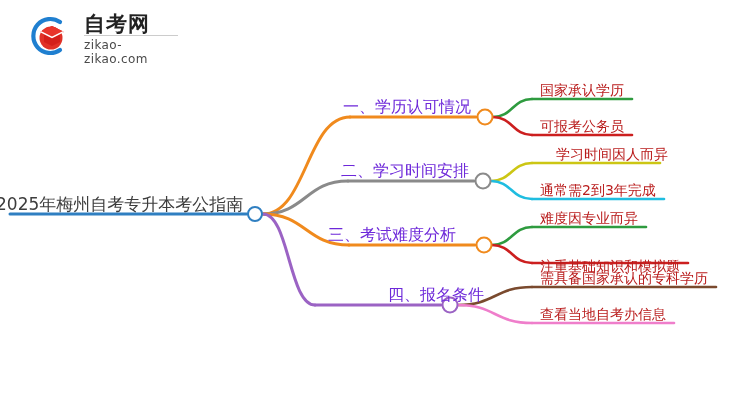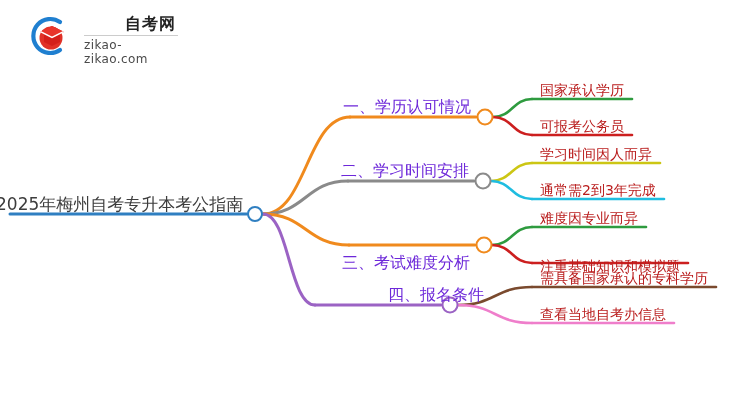--- a/index.html
+++ b/index.html
@@ -36,27 +36,26 @@
     width: 44px;
     height: 42px;
   }
   .logo-text {
     position: absolute;
     left: 56px;
     top: 2px;
     width: 96px;
   }
   .logo-title {
-    font-size: 16px;
+    font-size: 21px;
     font-weight: bold;
     color: #222222;
     letter-spacing: 1px;
     line-height: 20px;
     font-family: "DejaVu Sans", sans-serif;
-    margin-left: 41px;
   }
   .logo-rule {
     width: 94px;
     height: 1px;
     background: #cccccc;
     margin-top: 1px;
   }
   .logo-sub {
     font-size: 12px;
     color: #4a4a4a;
@@ -141,21 +140,21 @@
       <circle cx="450" cy="305" r="7.5" fill="#ffffff" stroke="#9b63c4" stroke-width="2"></circle>
     </g>
 </svg>
 
 <div id="labels">
     <div class="node-label root-label" style="left: -4px; top: 196px;">2025年梅州自考专升本考公指南</div>
     <div class="node-label branch-label" style="left: 343px; top: 99px;">一、学历认可情况</div>
     <div class="node-label leaf-label" style="left: 540px; top: 83px;">国家承认学历</div>
     <div class="node-label leaf-label" style="left: 540px; top: 119px;">可报考公务员</div>
     <div class="node-label branch-label" style="left: 341px; top: 163px;">二、学习时间安排</div>
-    <div class="node-label leaf-label" style="left: 540px; top: 147px;">学习时间因人而异</div>
+    <div class="node-label leaf-label" style="left: 556px; top: 147px;">学习时间因人而异</div>
     <div class="node-label leaf-label" style="left: 540px; top: 183px;">通常需2到3年完成</div>
-    <div class="node-label branch-label" style="left: 342px; top: 227px; margin-top: 28px;">三、考试难度分析</div>
+    <div class="node-label branch-label" style="left: 328px; top: 227px;">三、考试难度分析</div>
     <div class="node-label leaf-label" style="left: 540px; top: 211px;">难度因专业而异</div>
     <div class="node-label leaf-label" style="left: 540px; top: 247px; margin-top: 12px;">注重基础知识和模拟题</div>
     <div class="node-label branch-label" style="left: 340px; top: 287px; margin-left: 48px;">四、报名条件</div>
     <div class="node-label leaf-label" style="left: 540px; top: 271px;">需具备国家承认的专科学历</div>
     <div class="node-label leaf-label" style="left: 540px; top: 307px;">查看当地自考办信息</div>
   </div>
 
 </body></html>

